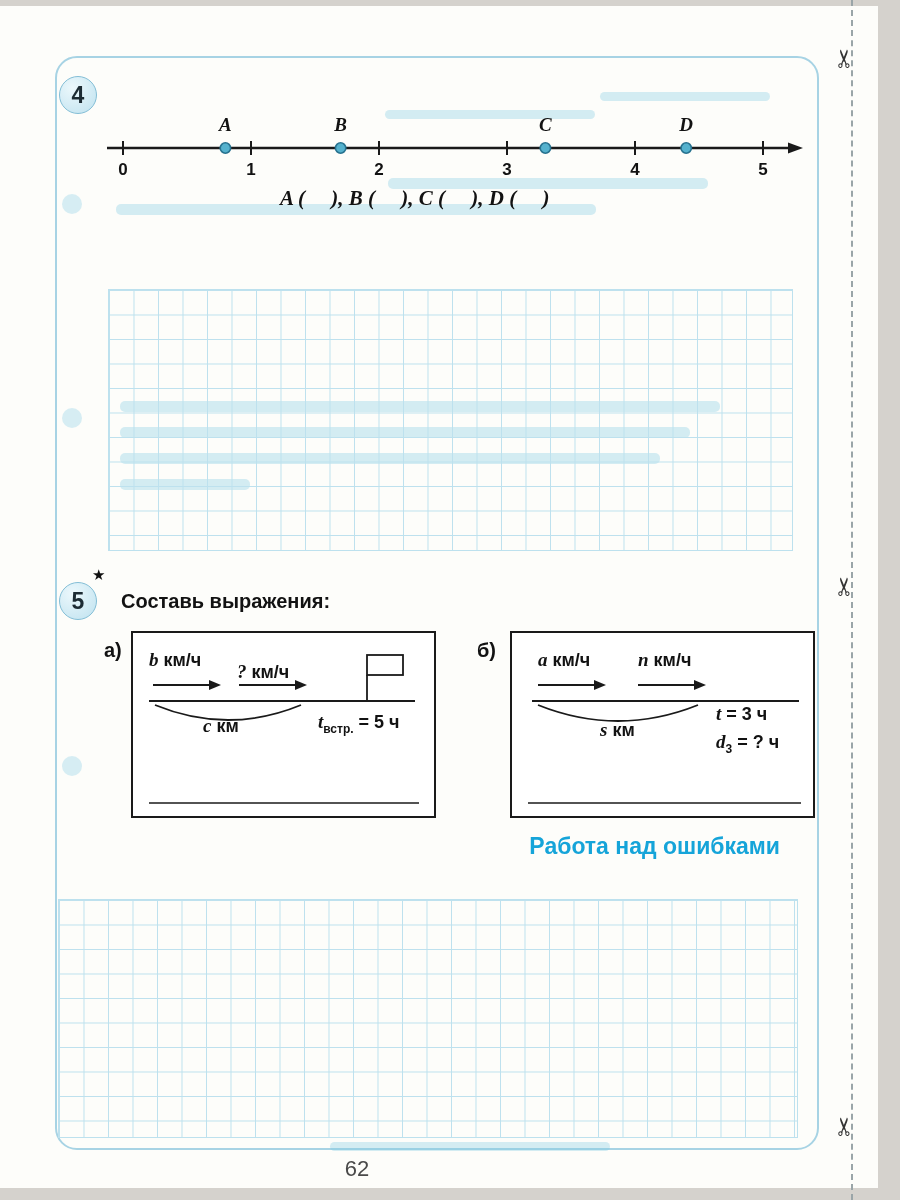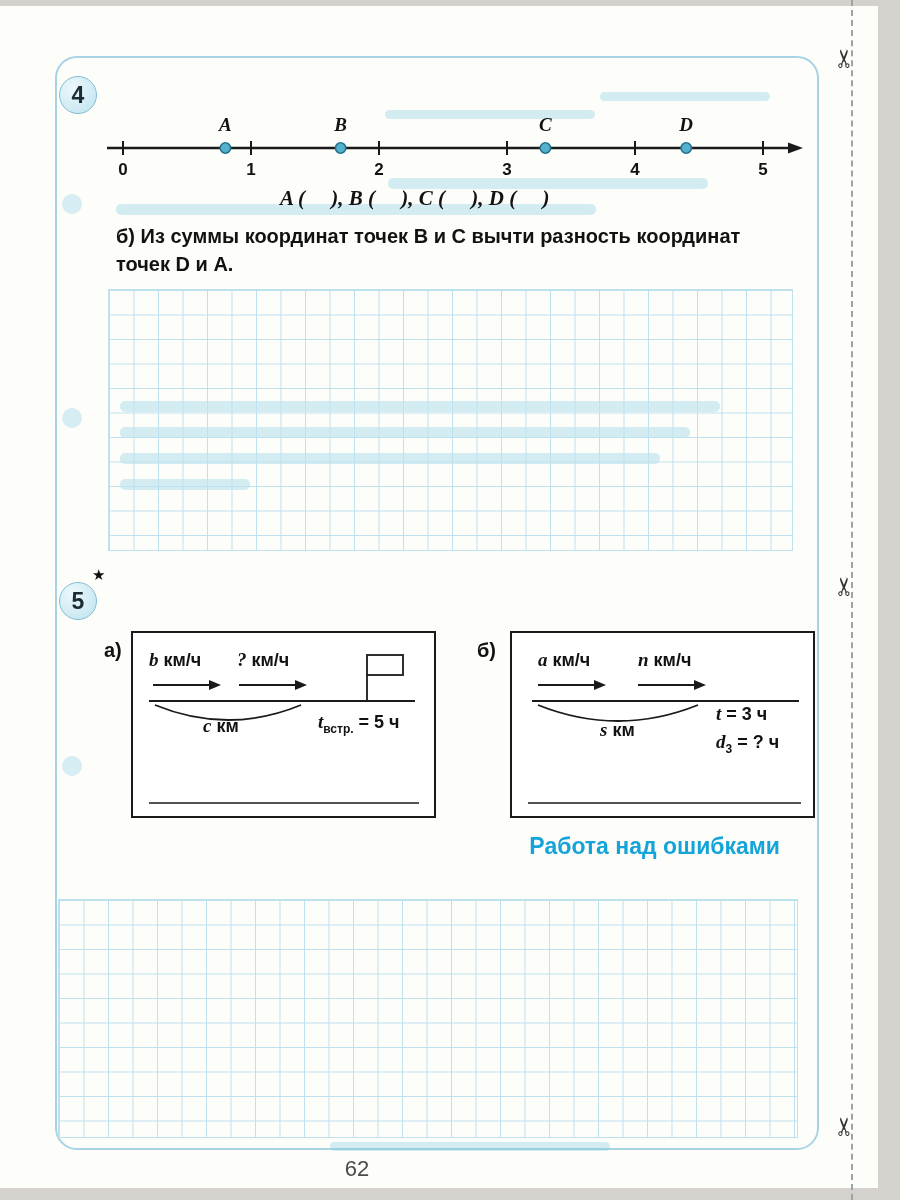--- a/index.html
+++ b/index.html
@@ -112,51 +112,48 @@
       <circle cx="235.6" cy="30" r="5.2" fill="#54b1cd" stroke="#27728f" stroke-width="1.6"></circle>
       <text x="235.6" y="13" class="ptl">B</text>
       <circle cx="440.4" cy="30" r="5.2" fill="#54b1cd" stroke="#27728f" stroke-width="1.6"></circle>
       <text x="440.4" y="13" class="ptl">C</text>
       <circle cx="581.2" cy="30" r="5.2" fill="#54b1cd" stroke="#27728f" stroke-width="1.6"></circle>
       <text x="581.2" y="13" class="ptl">D</text>
     </svg>
 
   <div class="answers mvar">A (&nbsp;&nbsp;&nbsp;&nbsp;&nbsp;), B (&nbsp;&nbsp;&nbsp;&nbsp;&nbsp;), C (&nbsp;&nbsp;&nbsp;&nbsp;&nbsp;), D (&nbsp;&nbsp;&nbsp;&nbsp;&nbsp;)</div>
 
-  <div class="partb">
-    <div>б) Из суммы координат точек B и C вычти разность координат</div>
-    <div>точек D и A.</div>
-  </div>
 
   <div class="grid grid1"></div>
 
   <div class="badge b5">
     <span>5</span>
   </div>
   <div class="star">★</div>
+  <div class="h5">Составь выражения:</div>
 
   <div class="boxlab la">а)</div>
   <div class="dbox boxa">
     <svg width="305" height="187" viewBox="0 0 305 187">
       <g stroke="#1a1a1a" stroke-width="1.8" fill="none">
         <line x1="20" y1="52" x2="80" y2="52"></line>
         <line x1="106" y1="52" x2="166" y2="52"></line>
         <line x1="16" y1="68" x2="282" y2="68" stroke-width="2.2"></line>
         <path d="M 22 72 Q 95 102 168 72"></path>
         <line x1="234" y1="42" x2="234" y2="68"></line>
         <rect x="234" y="22" width="36" height="20"></rect>
         <line x1="16" y1="170" x2="286" y2="170" stroke-width="1.5"></line>
       </g>
       <g fill="#1a1a1a">
         <polygon points="88,52 76,47 76,57"></polygon>
         <polygon points="174,52 162,47 162,57"></polygon>
       </g>
     </svg>
     <div class="lbl" style="left:16px;top:16px"><span class="mvar">b</span><span> км/ч</span></div>
-    <div class="lbl" style="left:104px;top:16px"><span class="mvar">?</span><span> км/ч</span></div>
+    <div class="lbl" style="left:104px;top:28px"><span class="mvar">?</span><span> км/ч</span></div>
     <div class="lbl" style="left:70px;top:82px"><span class="mvar">c</span><span> км</span></div>
     <div class="lbl" style="left:185px;top:78px"><span class="mvar">t</span><sub>встр.</sub><span> = 5 ч</span></div>
   </div>
 
   <div class="boxlab lb">б)</div>
   <div class="dbox boxb">
     <svg width="305" height="187" viewBox="0 0 305 187">
       <g stroke="#1a1a1a" stroke-width="1.8" fill="none">
         <line x1="26" y1="52" x2="86" y2="52"></line>
         <line x1="126" y1="52" x2="186" y2="52"></line>

